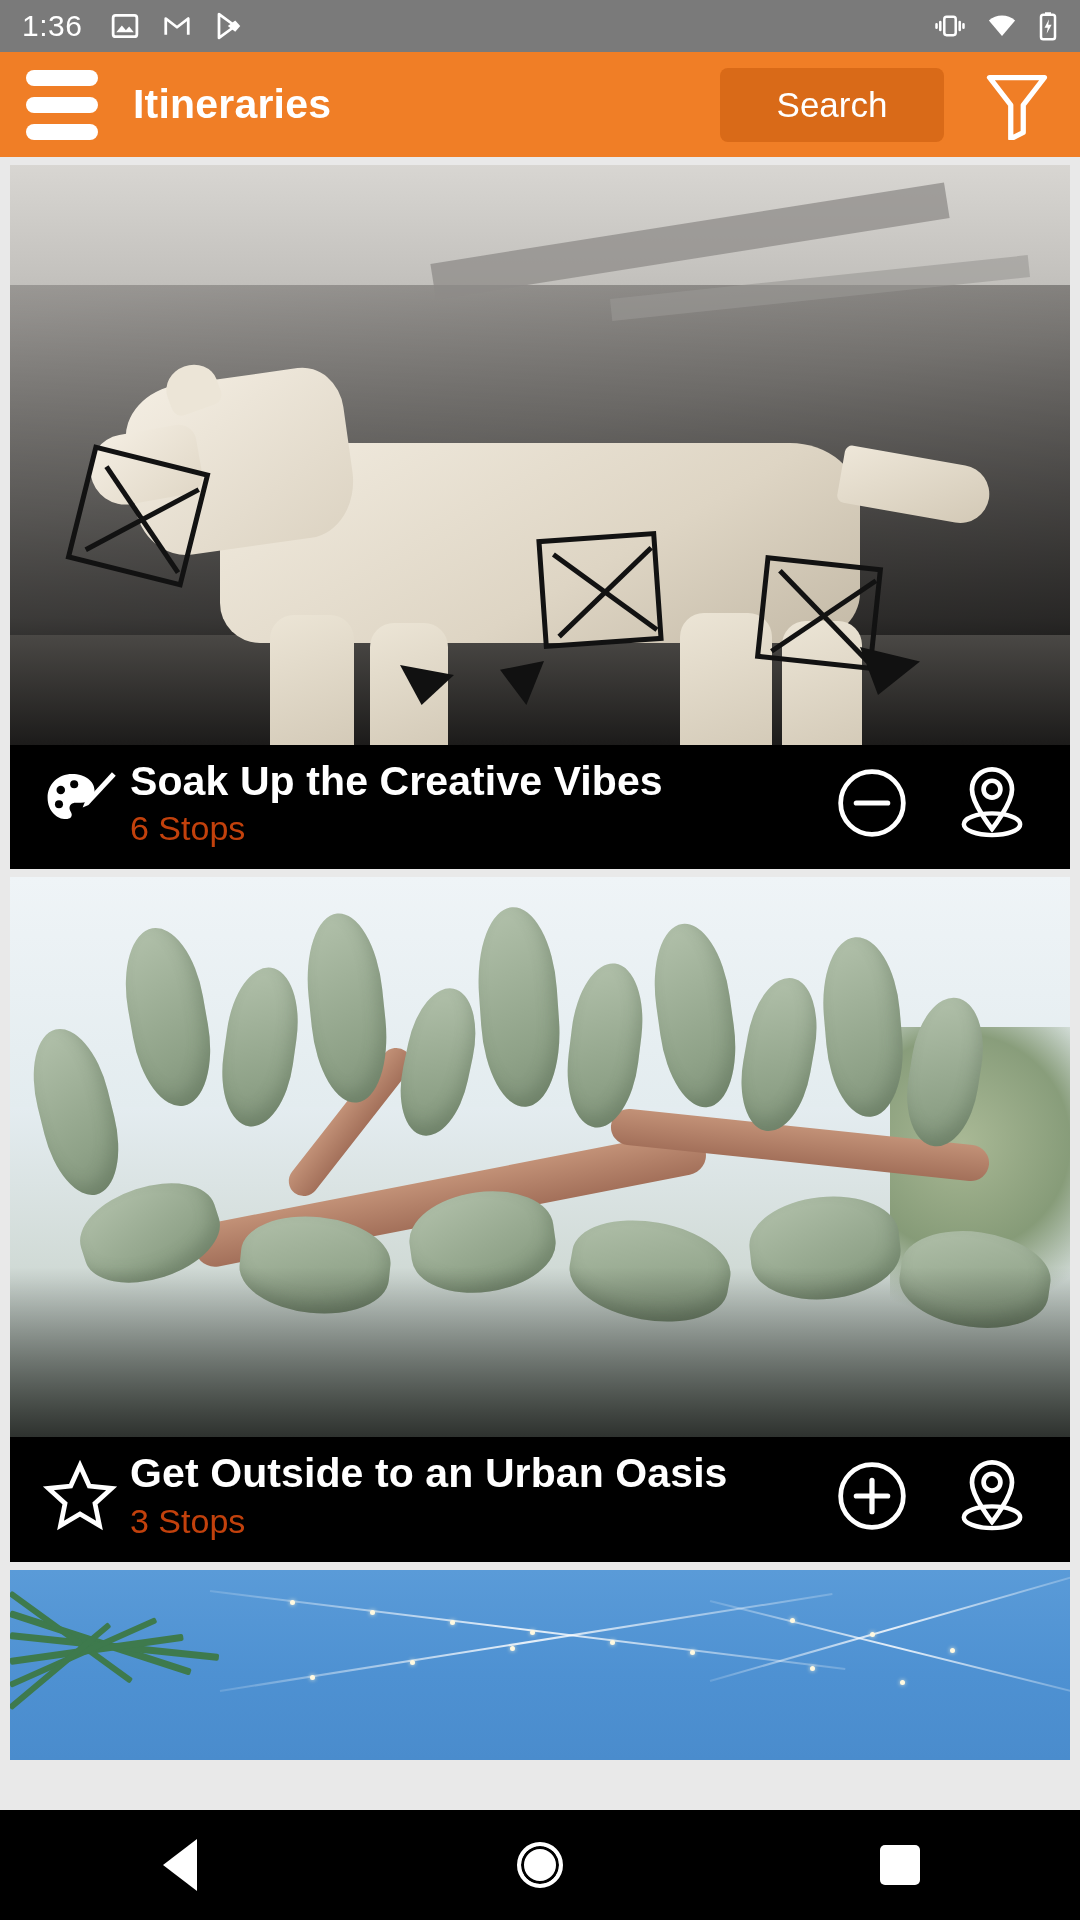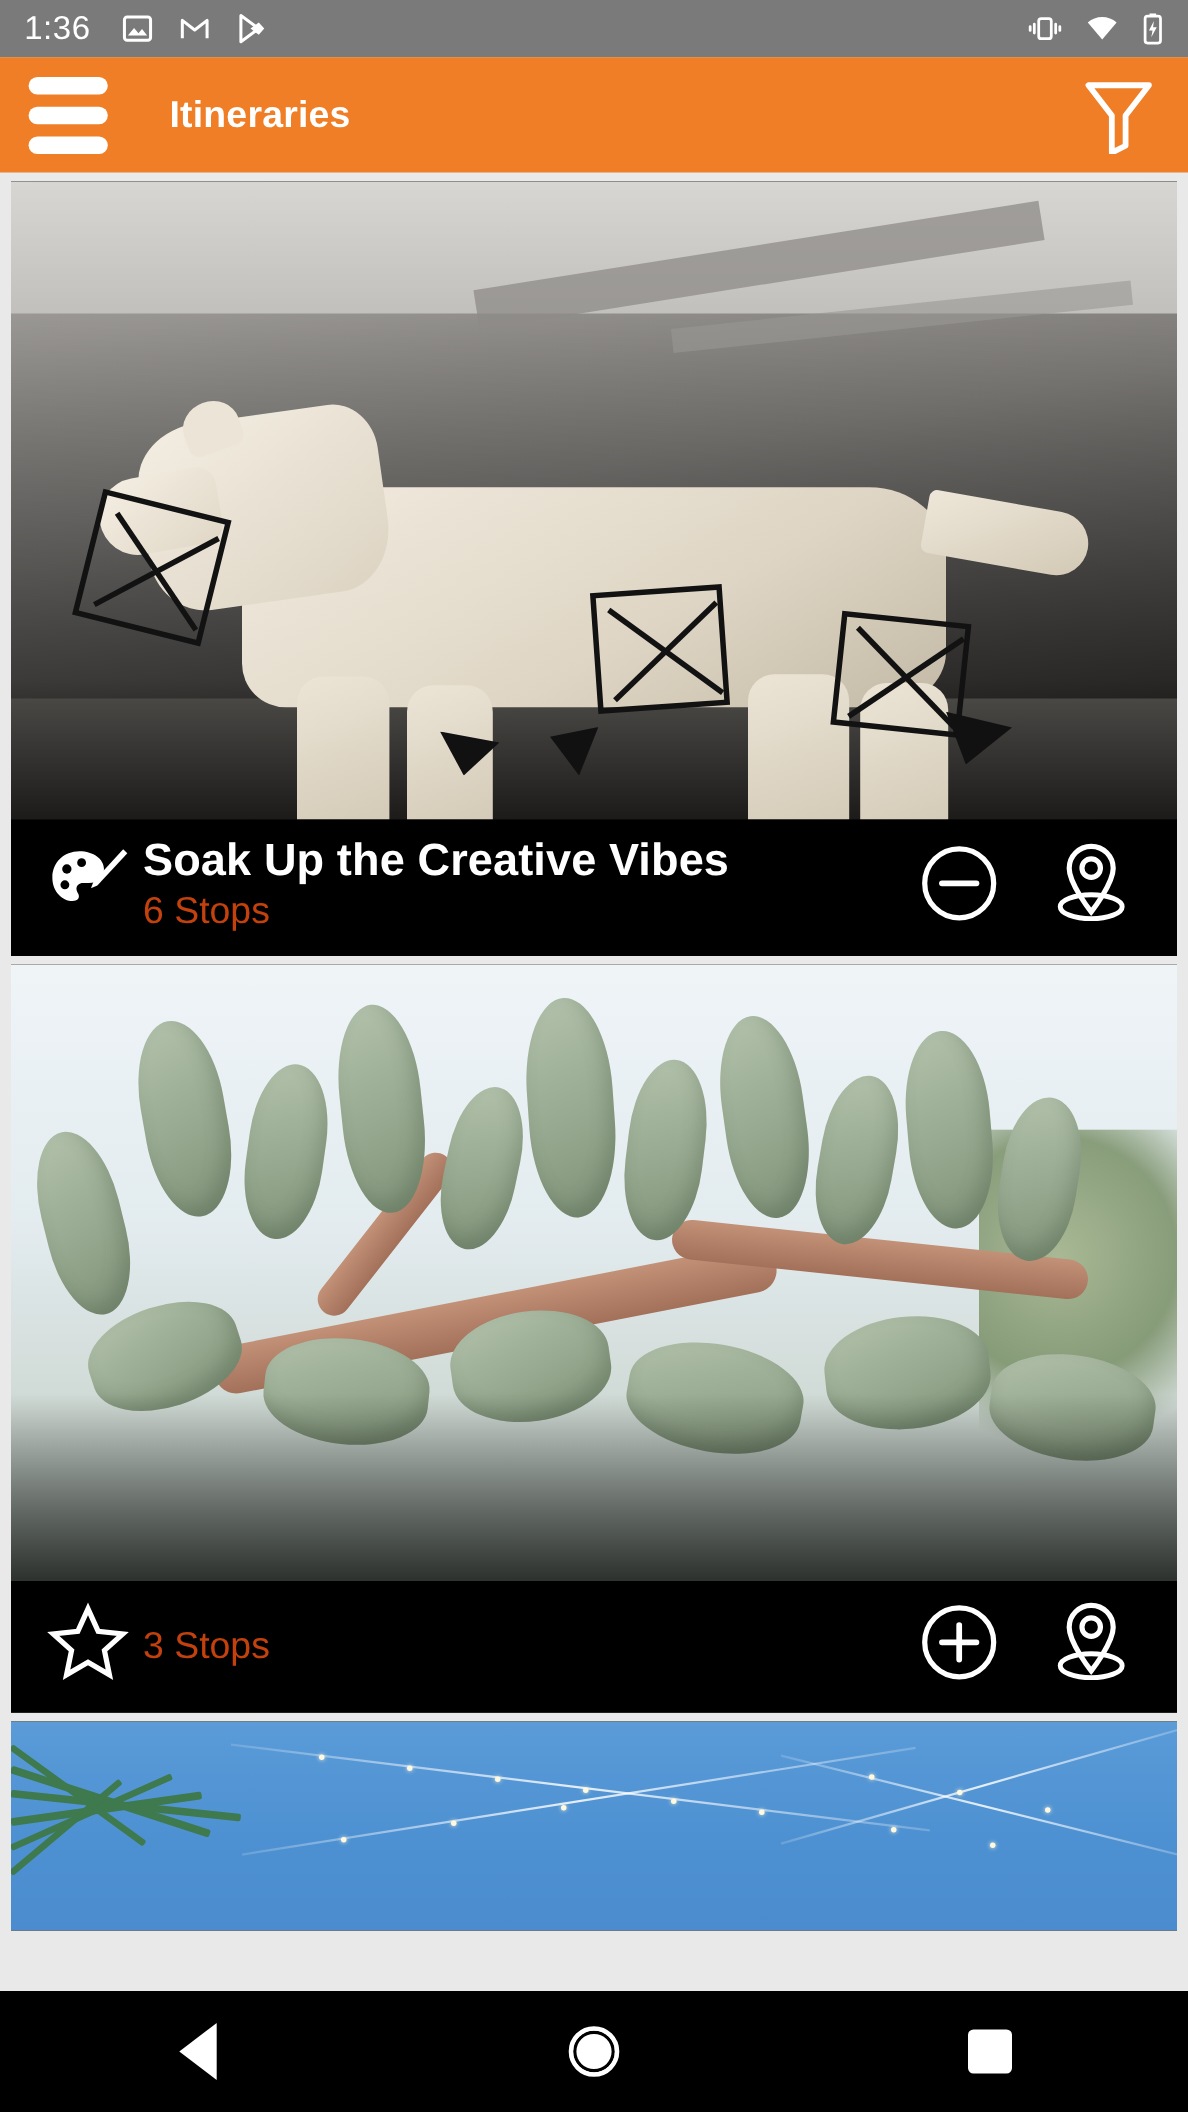--- a/index.html
+++ b/index.html
@@ -24,21 +24,21 @@
   .sb-ic{ display:block; }
 
   
   .appbar{
     position:absolute; left:0; top:52px; width:1080px; height:105px;
     background:#f07e26; display:flex; align-items:center; padding:0 26px;
   }
   .hamburger{ width:72px; display:flex; flex-direction:column; gap:11px; cursor:pointer; }
   .hamburger span{ display:block; height:16px; border-radius:8px; background:#ffffff; }
   .appbar-title{
-    color:#ffffff; font-size:34px; font-weight:700; margin-left:56px;
+    color:#ffffff; font-size:41px; font-weight:700; margin-left:35px;
     white-space:nowrap; letter-spacing:.2px;
   }
   .appbar-spacer{ flex:1; }
   .search-btn{
     background:#d96a18; color:#ffffff; font-size:35px;
     border:none; border-radius:8px;
     width:224px; height:74px; line-height:74px; text-align:center;
     cursor:pointer; font-family:inherit;
   }
   .filter-wrap{ margin-left:40px; margin-right:4px; display:flex; align-items:center; cursor:pointer; }
@@ -261,20 +261,21 @@
   </div>
 
   <div class="appbar">
     <div class="hamburger">
       <span></span>
       <span></span>
       <span></span>
     </div>
     <div class="appbar-title">Itineraries</div>
     <div class="appbar-spacer"></div>
+    <button class="search-btn">Search</button>
     <div class="filter-wrap">
       <svg width="66" height="70" viewBox="0 0 26 28">
         <path d="M2 3h22l-8.5 11v11l-5 2.5V14z" fill="none" stroke="#fff" stroke-width="2.1" stroke-linejoin="round"></path>
       </svg>
     </div>
   </div>
 
   <div class="list">
 
     <div class="card">
@@ -363,20 +364,21 @@
 
         <div class="cactus-fade"></div>
       </div>
       <div class="caption">
         <div class="cap-icon">
           <svg width="76" height="76" viewBox="0 0 32 32">
             <path d="M16 3.2l3.9 8.6 9.4 1-7 6.3 1.9 9.3L16 23.6 7.8 28.4l1.9-9.3-7-6.3 9.4-1z" fill="none" stroke="#fff" stroke-width="2"></path>
           </svg>
         </div>
         <div class="cap-text">
+          <div class="cap-title">Get Outside to an Urban Oasis</div>
           <div class="cap-sub">3 Stops</div>
         </div>
         <div class="cap-actions">
           <div class="act">
             <svg width="76" height="76" viewBox="0 0 32 32">
               <circle cx="16" cy="16" r="13.2" fill="none" stroke="#fff" stroke-width="2"></circle>
               <path d="M9.4 16h13.2M16 9.4v13.2" stroke="#fff" stroke-width="2.2" stroke-linecap="round"></path>
             </svg>
           </div>
           <div class="act">

